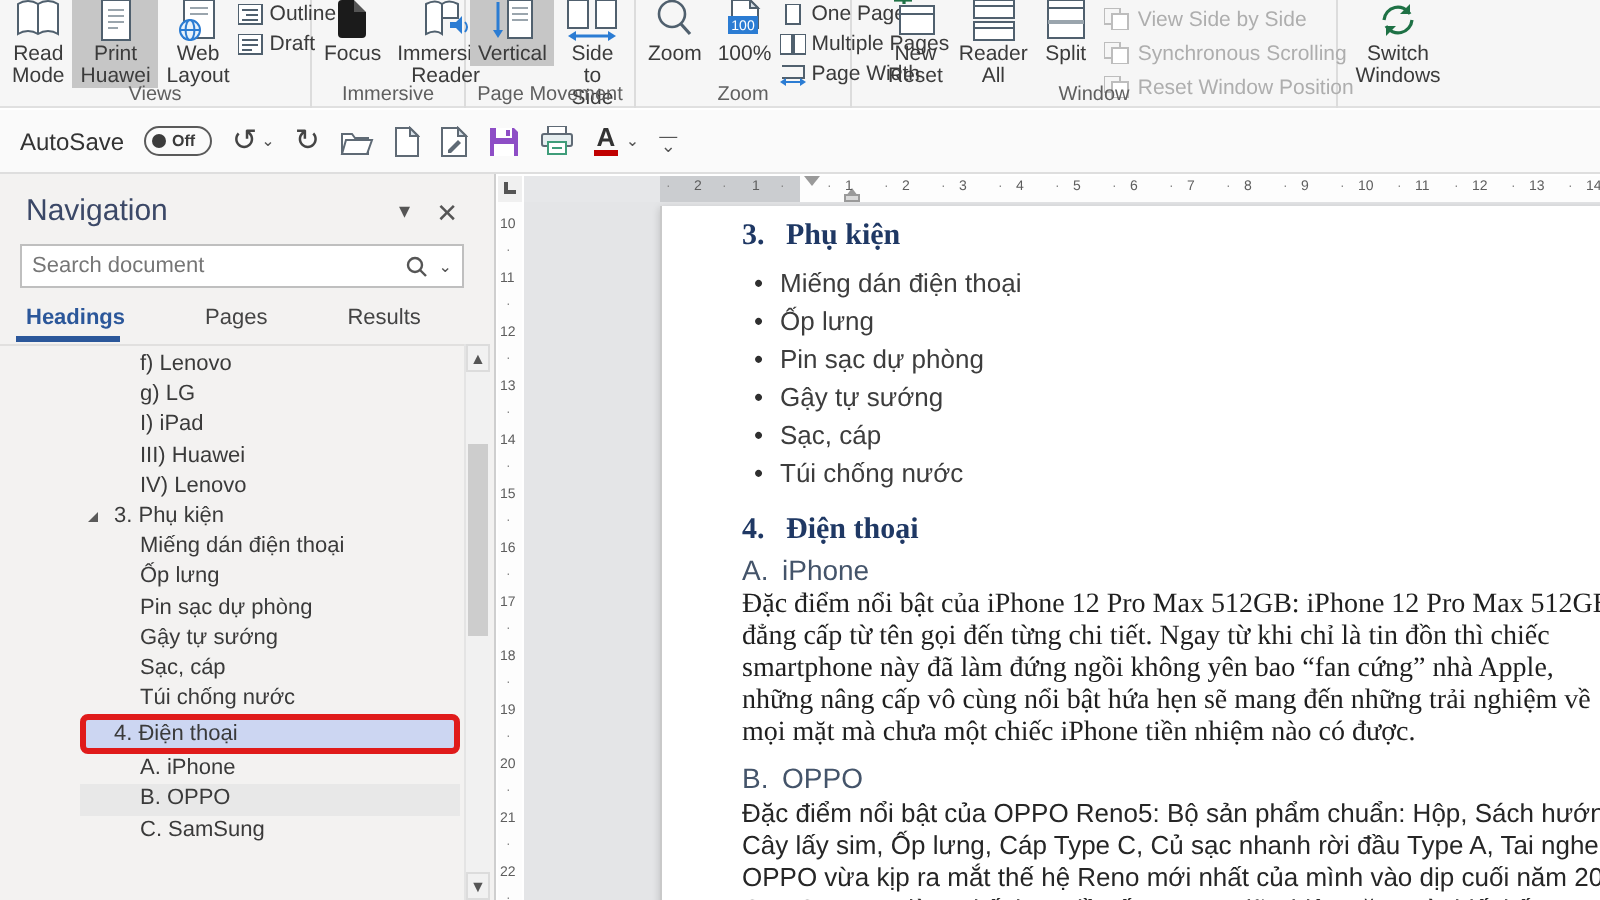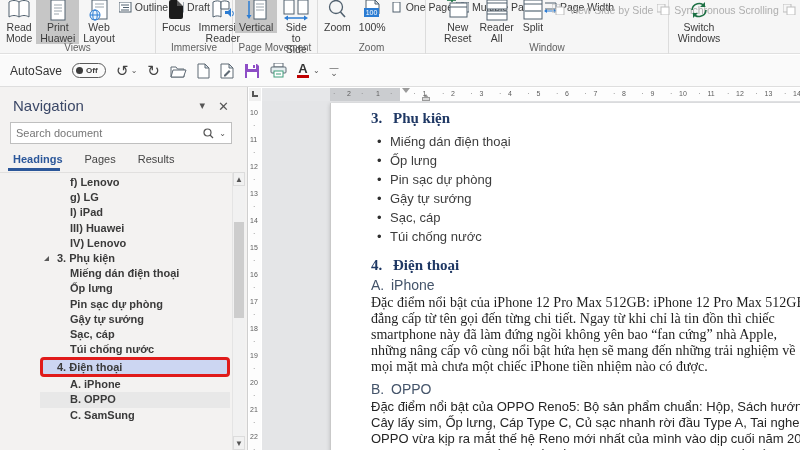--- a/index.html
+++ b/index.html
@@ -6,21 +6,21 @@
   html,body { width:800px; height:450px; overflow:hidden; font-family:"Liberation Sans",sans-serif; background:#fff; }
   body { position:relative; }
 
   
   .ribbon { position:absolute; left:0; top:0; width:800px; height:54px; background:#f6f6f6; border-bottom:1px solid #e0e0e0; display:flex; }
   .rgroup { position:relative; height:54px; border-right:1px solid #dcdcdc; display:flex; align-items:flex-start; padding:0 2px; flex-shrink:0; }
   .rgroup-label { position:absolute; bottom:0; left:0; right:0; text-align:center; font-size:10px; color:#5f5f5f; line-height:12px; }
   .bigbtn { display:flex; flex-direction:column; align-items:center; padding:0 4px; margin-top:-2px; color:#3b3b3b; font-size:10.5px; line-height:11px; text-align:center; cursor:default; }
   .bigbtn .ic { height:24px; display:flex; align-items:center; }
   .bigbtn.sel { background:#c6c6c6; }
-  .smallcol { display:flex; gap:3px; padding-top:1px; }
+  .smallcol { display:flex; flex-direction:column; gap:3px; padding-top:1px; }
   .smallbtn { display:flex; align-items:center; gap:3px; font-size:10.5px; color:#3b3b3b; white-space:nowrap; }
   .smallbtn .sic { width:13px; height:11px; display:inline-flex; }
   .cbrow { display:flex; align-items:center; gap:4px; font-size:10.5px; color:#3b3b3b; height:13px; white-space:nowrap; }
   .cbbox { width:10px; height:10px; border:1px solid #8a8a8a; background:#fff; position:relative; flex-shrink:0; }
   .cbbox.checked::after { content:"✓"; position:absolute; left:0px; top:-3px; font-size:10px; color:#222; }
   .disrow { display:flex; align-items:center; gap:4px; font-size:10.5px; color:#aeaeae; height:13px; white-space:nowrap; }
   .disrow .sic { width:13px; height:11px; }
 
   
   .qat { position:absolute; left:0; top:55px; width:800px; height:32px; background:#fafafa; border-bottom:1px solid #dedede; display:flex; align-items:center; padding-left:10px; gap:10px; }
@@ -33,26 +33,26 @@
   .fontcolor { display:flex; flex-direction:column; align-items:center; line-height:10px; }
   .fontcolor .a { font-size:13px; font-weight:bold; color:#333; }
   .fontcolor .bar { width:12px; height:3px; background:#c00000; margin-top:1px; }
 
   
   .navpane { position:absolute; left:0; top:87px; width:248px; height:363px; background:#f3f2f1; border-right:1px solid #cfcfcf; }
   .nav-title { position:absolute; left:13px; top:10px; font-size:15px; color:#3b4867; }
   .nav-hdr-ic { position:absolute; top:12px; font-size:11px; color:#555; }
   .nav-search { position:absolute; left:10px; top:35px; width:222px; height:22px; background:#fff; border:1px solid #bfbfbf; display:flex; align-items:center; padding:0 5px; }
   .nav-search .ph { flex:1; font-size:11px; color:#767676; }
-  .nav-tabs { position:absolute; left:13px; top:66px; display:flex; gap:22px; font-size:11px; color:#444; }
+  .nav-tabs { position:absolute; left:13px; top:66px; display:flex; gap:40px; font-size:11px; color:#444; }
   .nav-tab.active { color:#2b579a; font-weight:bold; }
   .tab-underline { position:absolute; left:8px; top:81px; width:52px; height:3px; background:#2b579a; }
   .nav-sep { position:absolute; left:0; top:85px; width:232px; height:1px; background:#e1e0df; }
   .nav-list { position:absolute; left:0; top:88px; width:232px; }
-  .nav-item { position:relative; margin-left:40px; width:190px; font-size:11px; line-height:15.2px; height:15.2px; color:#3a3a3a; white-space:nowrap; overflow:hidden; cursor:default;font-weight:bold; }
+  .nav-item { position:relative; margin-left:40px; width:190px; font-size:11px; line-height:15.2px; height:15.2px; color:#3a3a3a; white-space:nowrap; overflow:hidden; cursor:default; }
   .nav-item.lvl1 { padding-left:17px; }
   .nav-item.lvl2, .nav-item.lvl3 { padding-left:30px; }
   .nav-item .tri { position:absolute; left:4px; top:5px; width:0; height:0; border-left:5px solid transparent; border-bottom:5px solid #5a5a5a; }
   .nav-item.hover { background:#e8e8e8; }
   .annotation-box { margin-left:40px; width:190px; height:20px; border:3px solid #e01b1b; border-radius:4px; background:#ccd6f2; overflow:hidden; }
   .annotation-box .nav-item { margin-left:0; padding-left:14px; background:transparent; line-height:14px; height:14px; }
   .nav-scroll { position:absolute; right:2px; top:85px; bottom:0; width:13px; background:#f1f1f1; border-left:1px solid #e4e4e4; }
   .nav-scroll .arr { position:absolute; left:0; width:12px; height:14px; font-size:8px; color:#555; text-align:center; line-height:14px; background:#f1f1f1; border:1px solid #dcdcdc; }
   .nav-scroll .thumb { position:absolute; left:1px; top:50px; width:10px; height:96px; background:#cdcdcd; }
 

